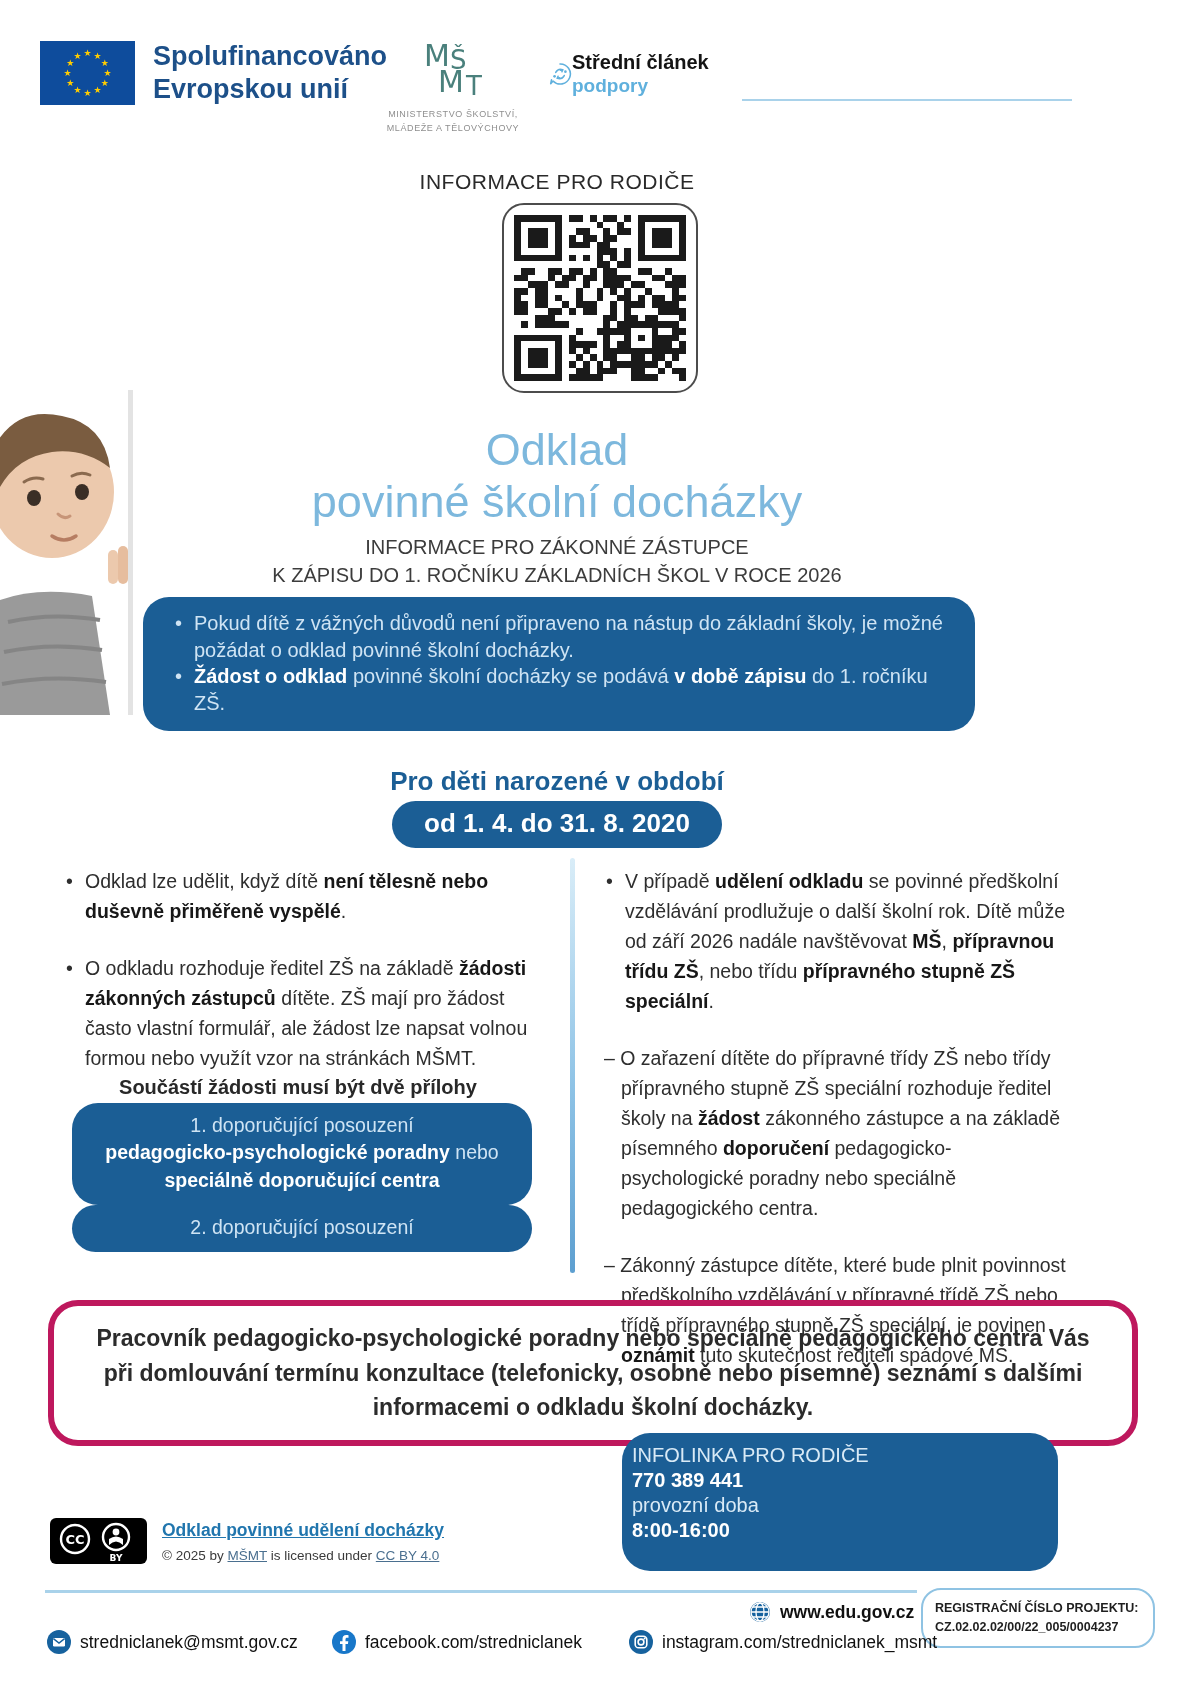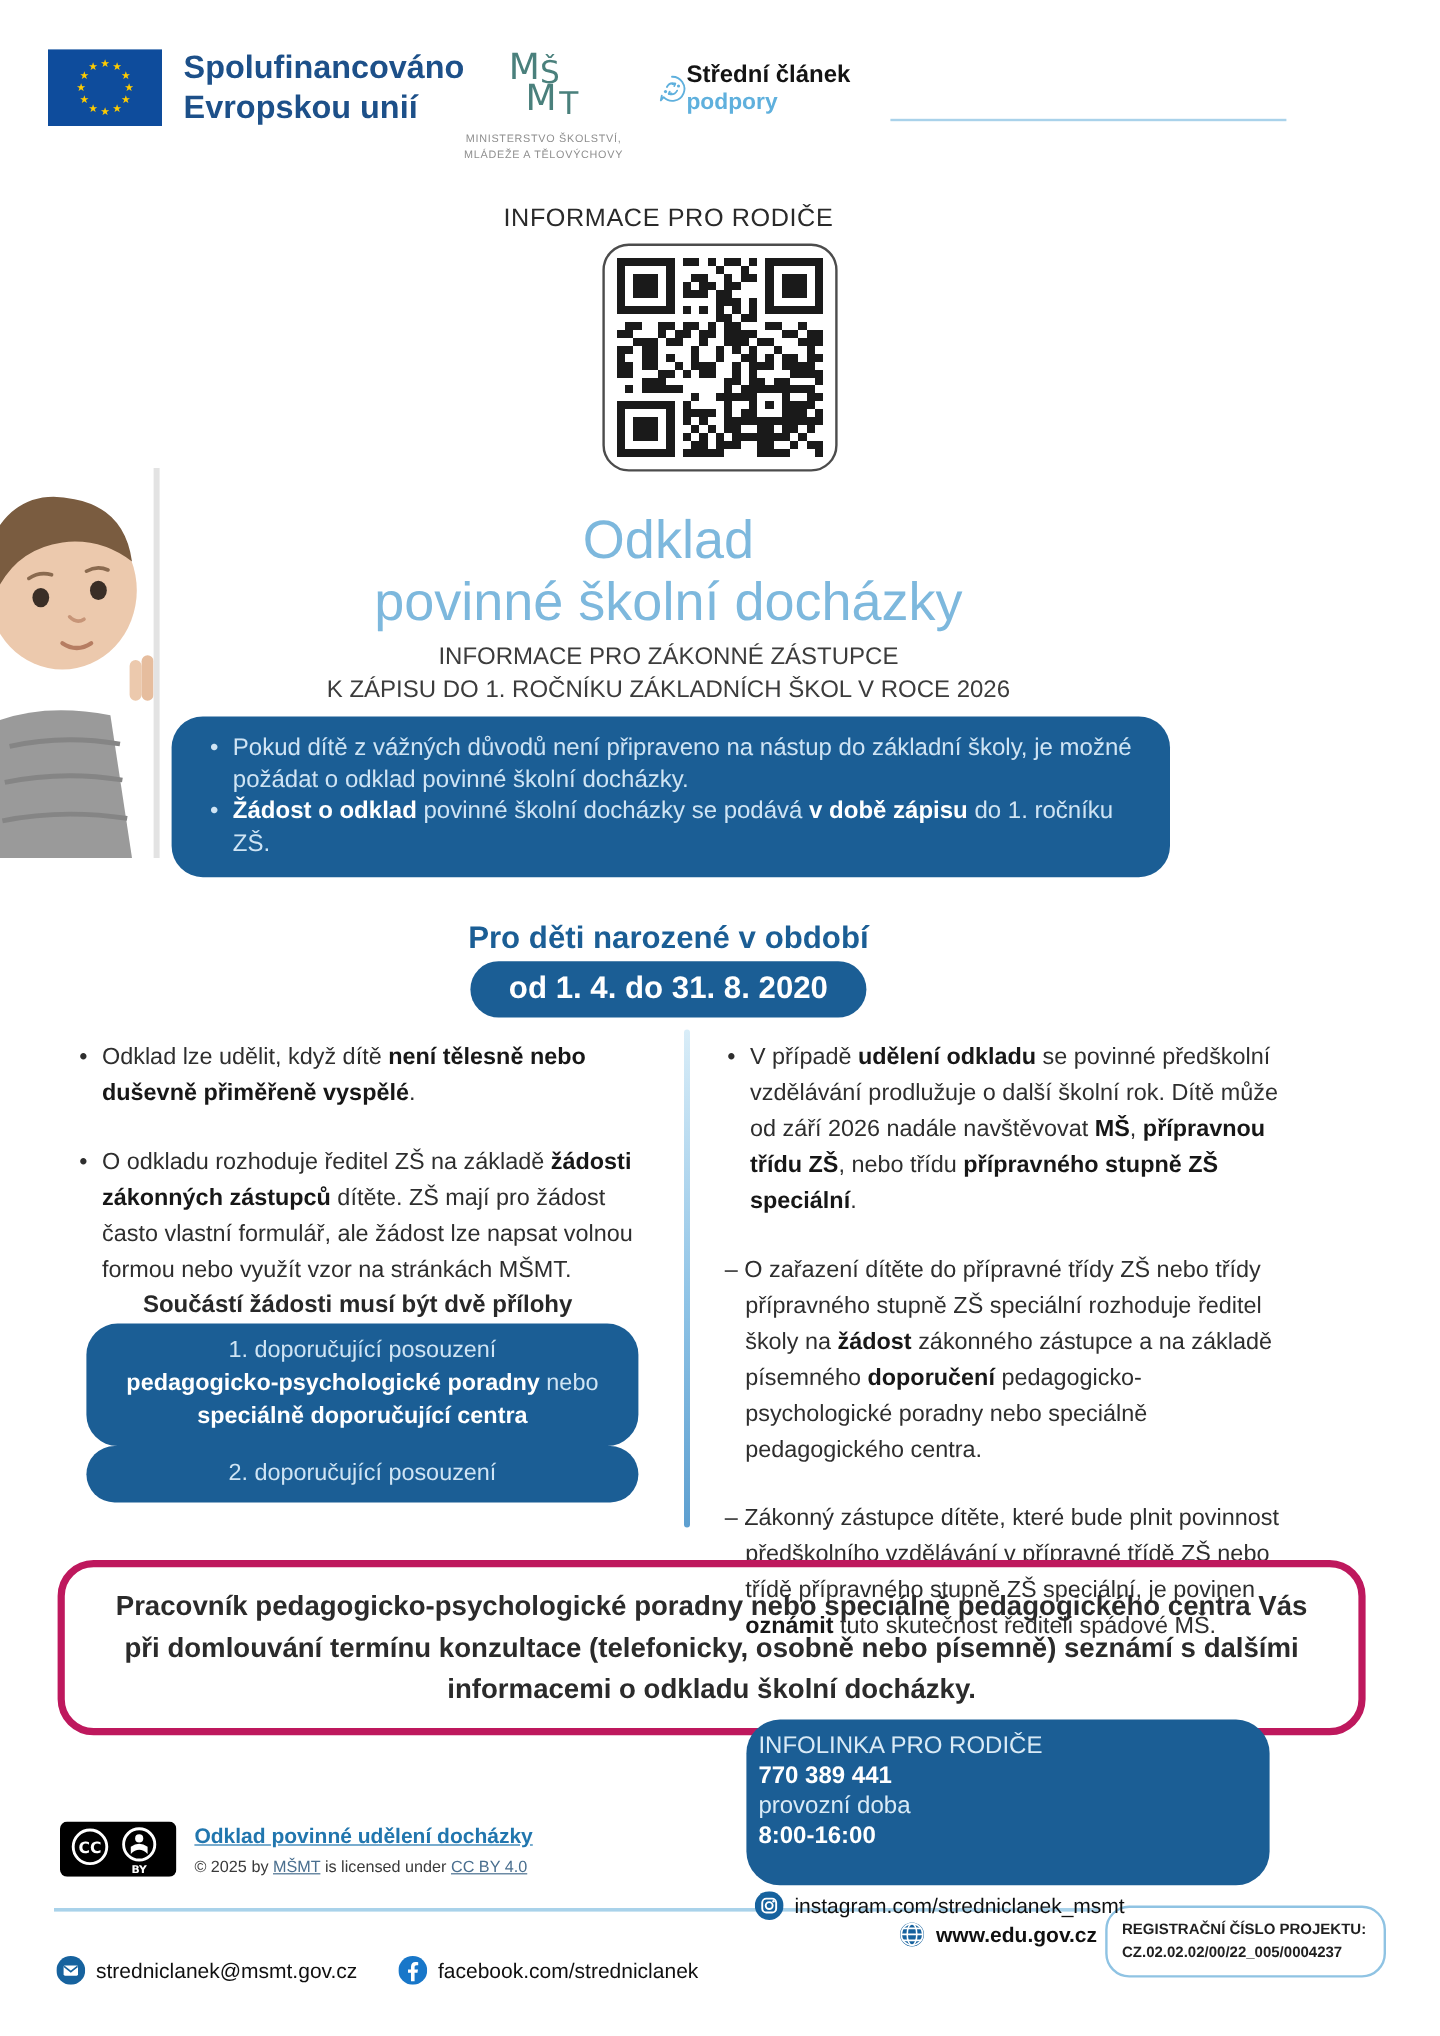--- a/index.html
+++ b/index.html
@@ -78,21 +78,21 @@
   .license-line a{color:#4a6f8f;text-decoration:underline;}
 
   
   .separator{left:45px;top:1590px;width:872px;height:3px;background:#a9d2ea;}
   .website{left:748px;top:1600px;display:flex;gap:8px;align-items:center;font-weight:bold;font-size:17.5px;color:#101010;}
   .reg-box{left:921px;top:1588px;width:234px;box-sizing:border-box;border:2px solid #8fc3e3;border-radius:20px;
            padding:9px 12px;font-size:12.5px;font-weight:bold;color:#1f1f1f;line-height:1.5;}
   .social{display:flex;gap:9px;align-items:center;font-weight:normal;font-size:17.5px;color:#101010;}
   .s-email{left:47px;top:1630px;}
   .s-facebook{left:332px;top:1630px;}
-  .s-instagram{left:613px;top:1576px;padding-left:16px;}
+  .s-instagram{left:613px;top:1630px;padding-left:16px;}
   .round-icon{width:24px;height:24px;flex:0 0 auto;}
 </style>
 </head>
 <body>
 
 <div class="page">
 
   <div class="abs eu-lockup">
     <svg class="eu-flag" width="95" height="64" viewBox="0 0 95 64">
       <rect x="0" y="0" width="95" height="64" fill="#0e4c9c"></rect>

